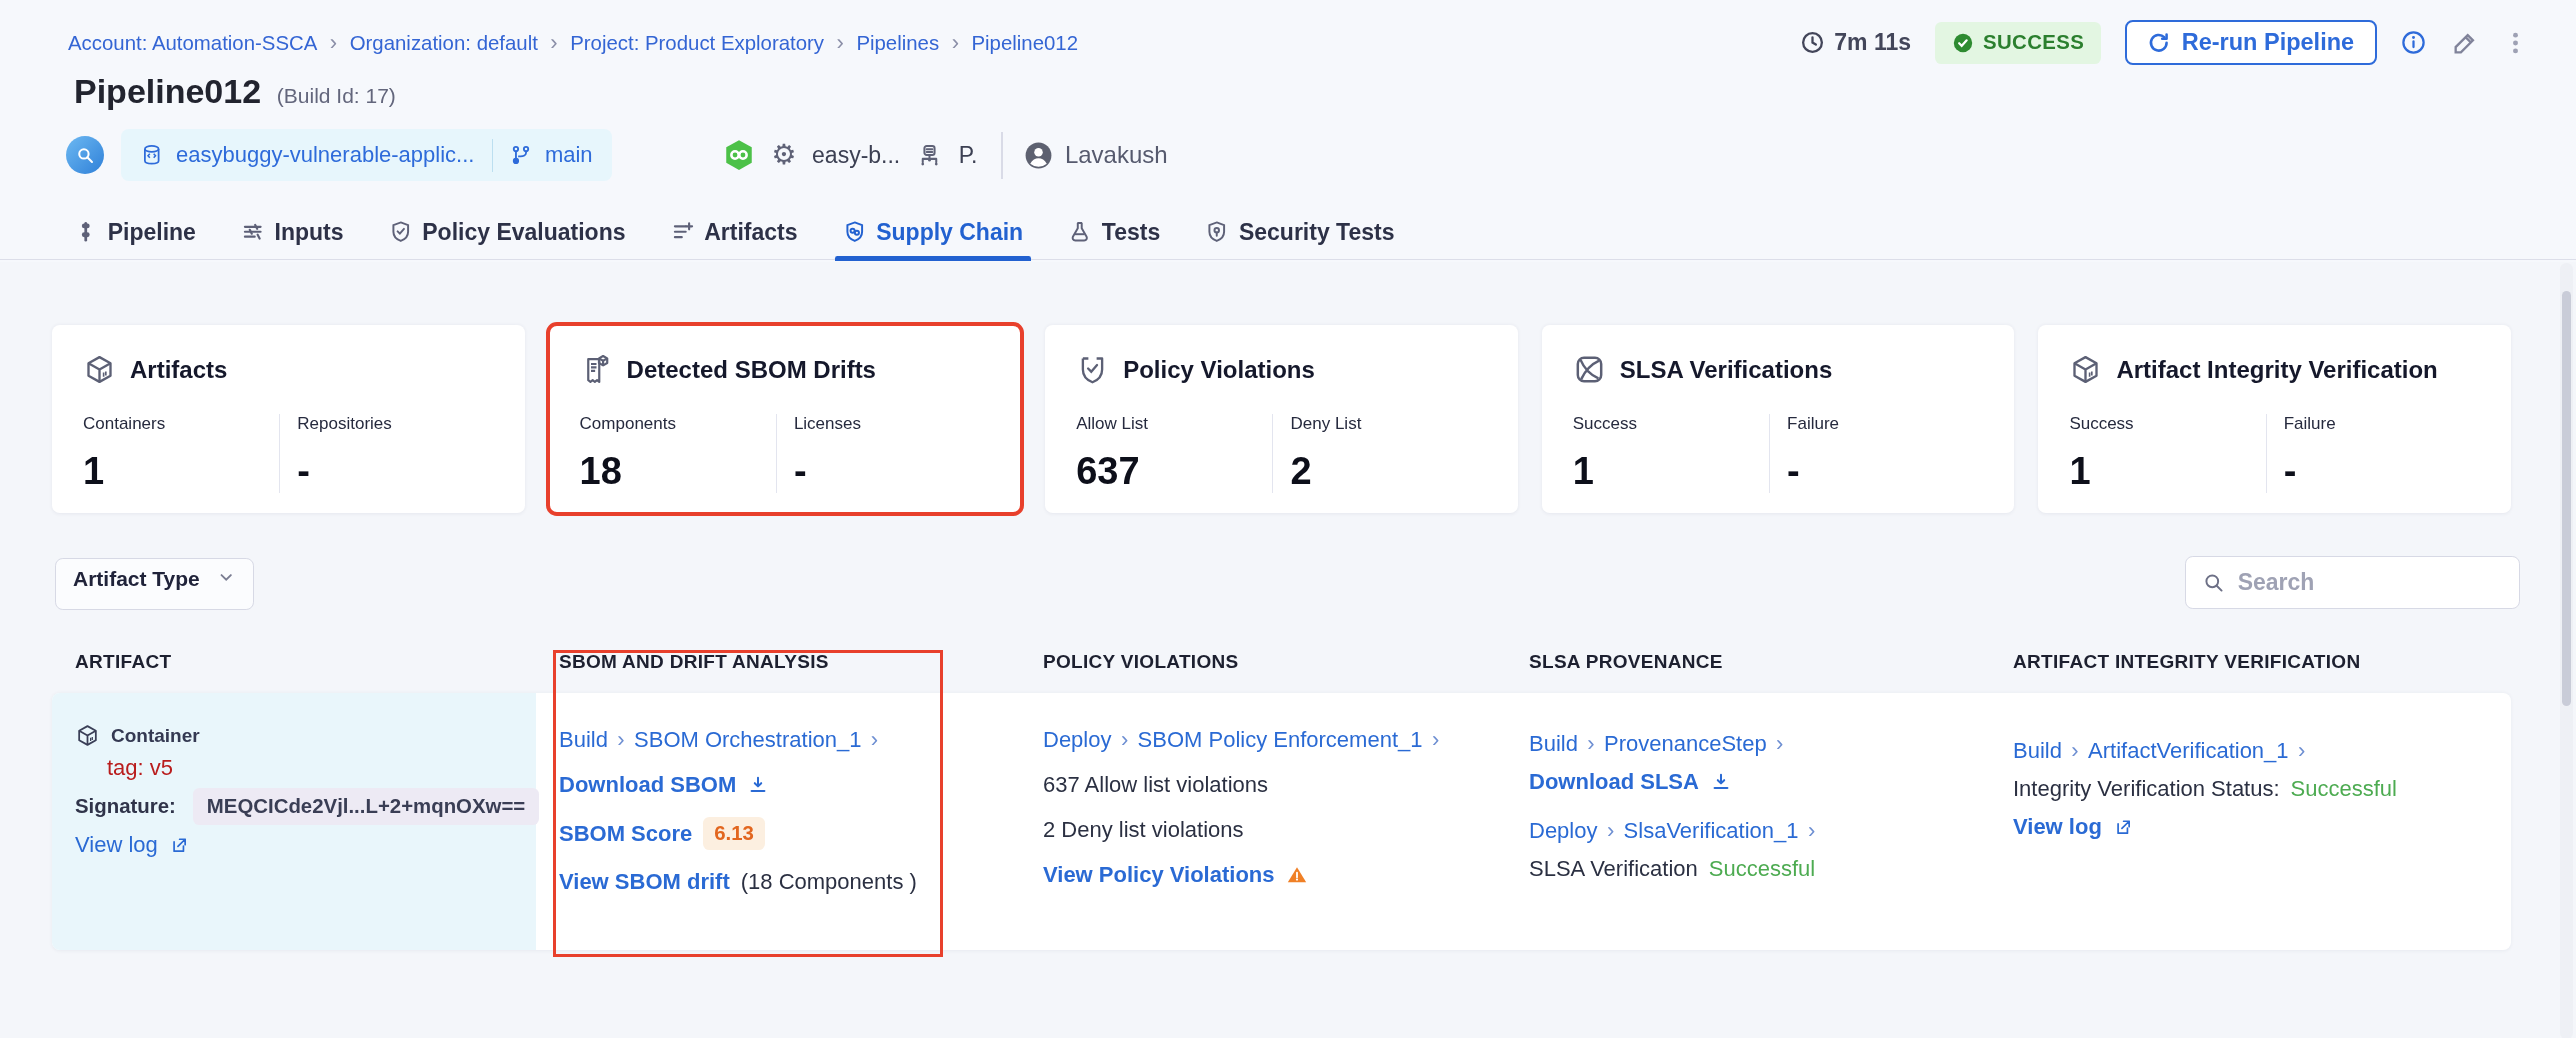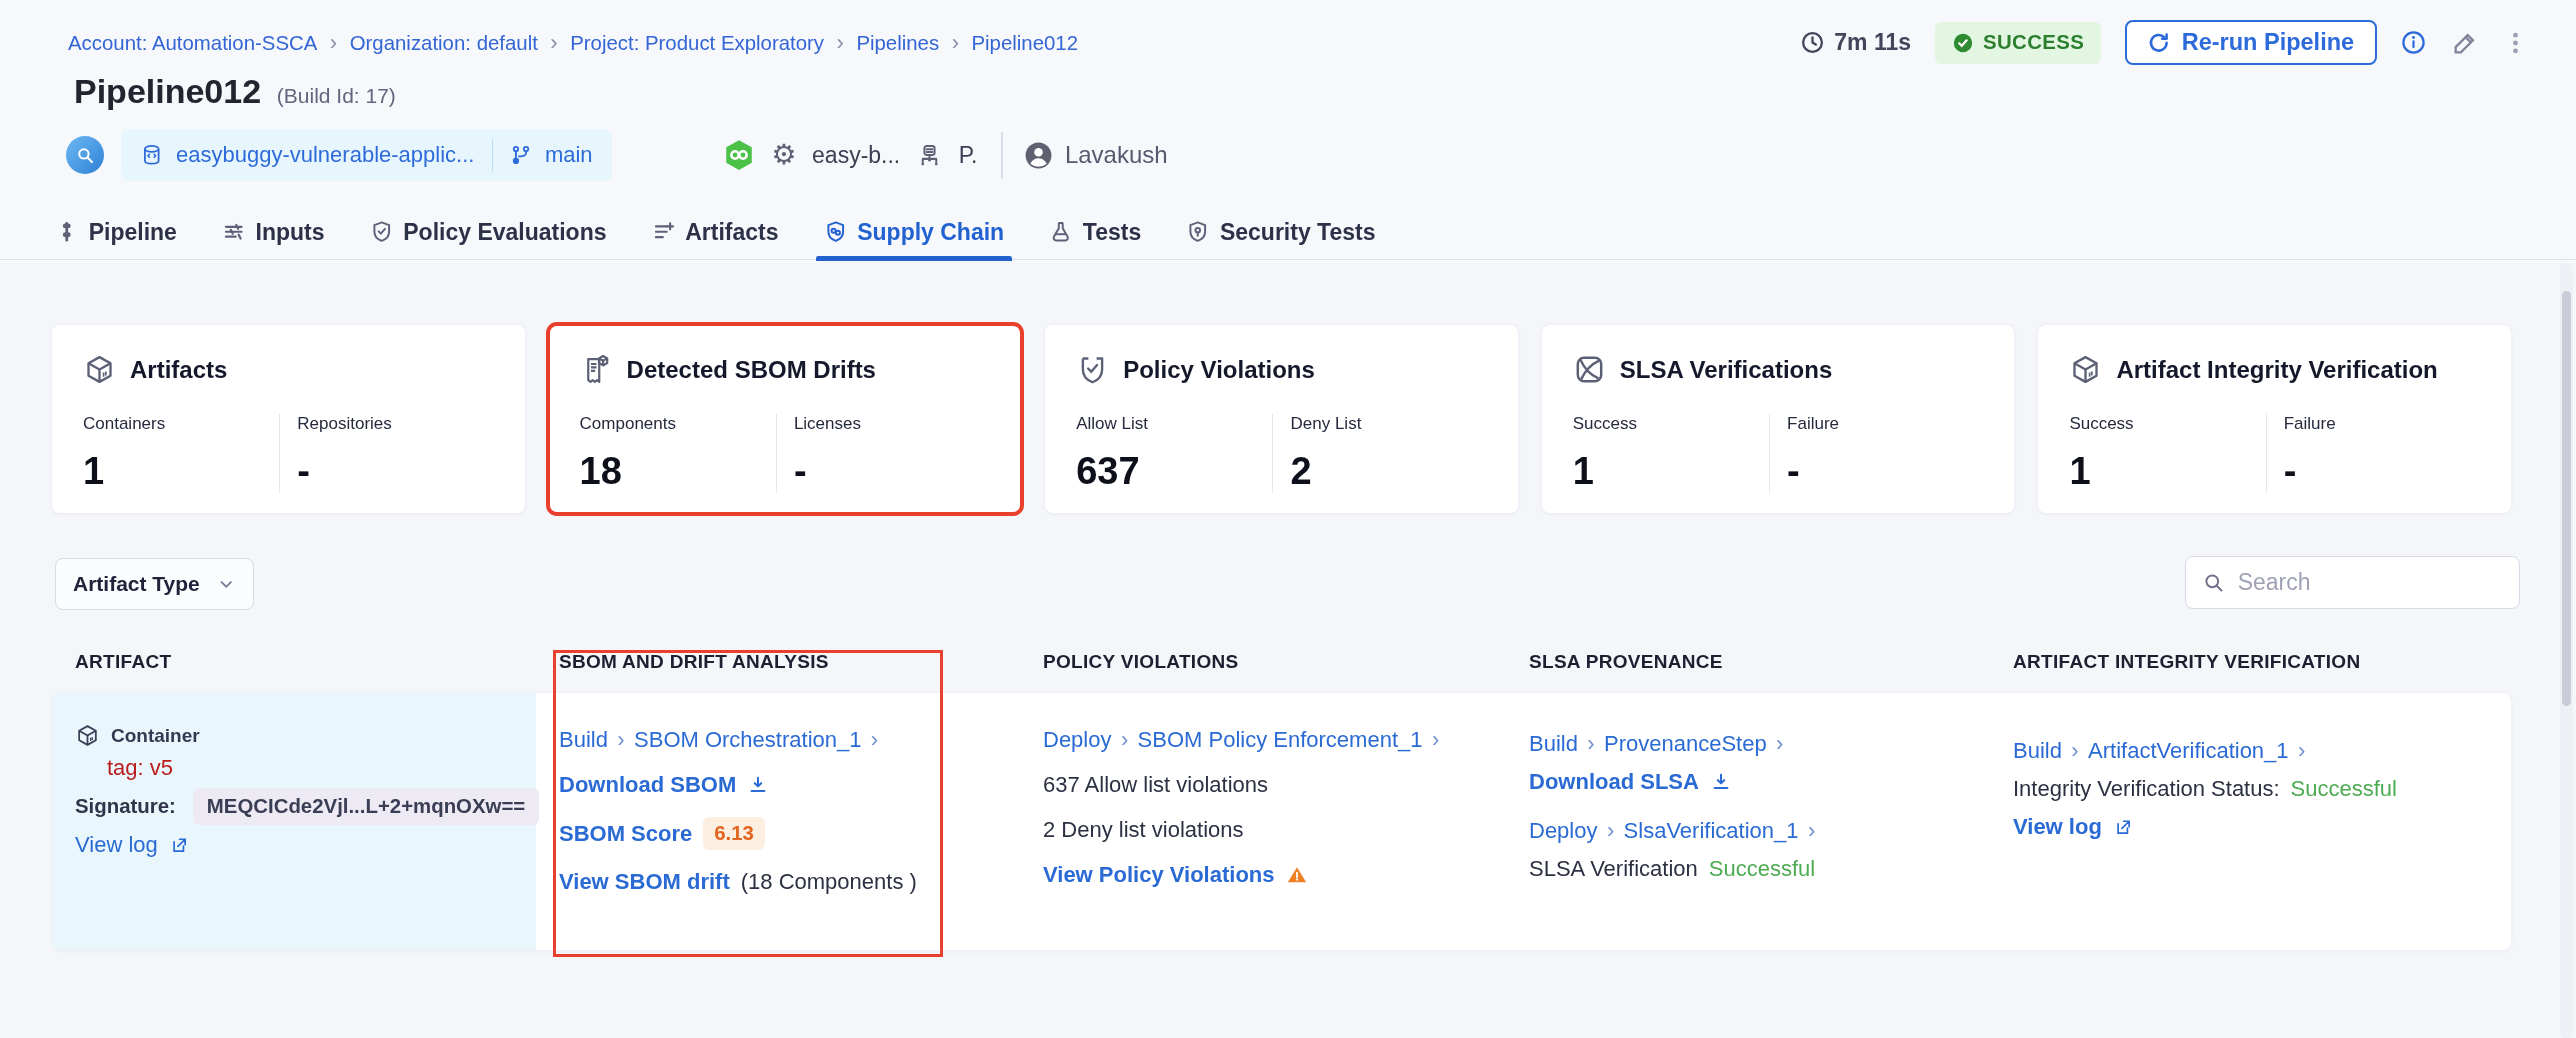--- a/index.html
+++ b/index.html
@@ -35,21 +35,21 @@
   .codebase-circle { width:38px; height:38px; border-radius:50%; background:linear-gradient(135deg,#6db9f2,#2f80d8); display:flex; align-items:center; justify-content:center; margin-right:17px; }
   .repo-pill { background:#e7f6fc; border-radius:7.8px; height:52px; display:flex; align-items:center; gap:12.5px; padding:0 19px; color:#2e6bda; font-size:22px; cursor:pointer; }
   .repo-pill .pill-div { width:1.6px; height:33px; background:#bcdff0; margin:0 4.7px; }
   .meta-group { display:flex; align-items:center; gap:15.7px; margin-left:110px; }
   .meta-text { font-size:23px; color:#3c4053;text-align:right; }
   .gear-glyph { font-family:"DejaVu Sans", sans-serif; font-size:28px; color:#5f6277; line-height:1; }
   .meta-divider { width:1.6px; height:47px; background:#d9dbe7; margin:0 20.4px 0 23.5px; }
   .user-chip { display:flex; align-items:center; gap:11px; color:#565a6e; font-size:24px; }
 
   
-  .tabbar { position:absolute; left:0; top:205px; width:2576px; height:55px; display:flex; align-items:center; gap:45px; padding-left:55px; border-bottom:1.6px solid #dcdee9; }
+  .tabbar { position:absolute; left:0; top:205px; width:2576px; height:55px; display:flex; align-items:center; gap:45px; padding-left:74px; border-bottom:1.6px solid #dcdee9; }
   .tab { display:flex; align-items:center; gap:10.2px; font-size:23px; font-weight:700; color:#2d3147; cursor:pointer; height:100%; position:relative; white-space:nowrap; }
   .tab .tabico { color:#5e6178; }
   .tab.active { color:#2261d0; }
   .tab.active .tabico { color:#2261d0; }
   .tab.active::after { content:""; position:absolute; left:-7.8px; right:-7.8px; bottom:-1.6px; height:4.7px; background:#2261d0; border-radius:2.4px 2.4px 0 0; }
 
   .content-bg { position:absolute; left:0; top:262px; width:2576px; height:777px; background:#f4f6fa; }
 
   
   .cards { position:absolute; left:52px; top:325px; width:2459px; display:flex; gap:24px; }
@@ -57,23 +57,23 @@
   .card.highlighted { outline:4.7px solid #e8402c; outline-offset:-1.6px; }
   .card-head { display:flex; align-items:center; gap:14px; font-size:24px; font-weight:700; color:#15182b; }
   .card-head .cico { color:#5c6075; }
   .card-stats { display:flex; margin-top:28px; }
   .stat { flex:1; }
   .stat + .stat { border-left:1.6px solid #e3e5ef; padding-left:17px; }
   .stat-label { font-size:17px; color:#262a3e; }
   .stat-value { font-size:38px; font-weight:700; color:#0d0f1a; margin-top:15.7px; }
 
   
-  .artifact-type { position:absolute; left:55px; top:558px; width:199px; height:52px; background:#fbfcfe; border:1.6px solid #d7d9e5; border-radius:7.8px; display:flex; align-items:center; justify-content:space-between; padding:0 17px; font-size:21px; font-weight:700; color:#20233a; cursor:pointer; }
+  .artifact-type { position:absolute; left:55px; top:558px; width:199px; height:52px; background:#fbfcfe; border:1.6px solid #d7d9e5; border-radius:7.8px; display:flex; justify-content:space-between; padding:8px 17px; font-size:21px; font-weight:700; color:#20233a; cursor:pointer; }
   .search-box { position:absolute; left:2185px; top:556px; width:335px; height:53px; background:#fff; border:1.6px solid #d7d9e5; border-radius:7.8px; display:flex; align-items:center; gap:12.5px; padding:0 15.7px; }
-  .search-box input { border:none; outline:none; background:transparent; font-size:23px; font-family:"Liberation Sans",sans-serif; color:#3a3d52; width:251px; }
+  .search-box input { border:none; outline:none; background:transparent; font-size:23px; font-family:"Liberation Sans",sans-serif; color:#3a3d52; width:251px;font-weight:bold; }
   .search-box input::placeholder { color:#9fa2b4; }
 
   
   .table { position:absolute; left:52px; top:651px; width:2459px; }
   .thead, .trow { display:grid; grid-template-columns:484px 484px 486px 484px 1fr; }
   .th { padding-left:23px; font-size:19px; font-weight:700; color:#1d2030; letter-spacing:0.3px; }
   .trow { margin-top:20.4px; background:#fff; border-radius:7.8px; height:257px; box-shadow:0 0.8px 3.9px rgba(40,45,80,.06); overflow:hidden; }
   .cell { padding:34px 23.5px 0 23px; display:flex; flex-direction:column; gap:19px; font-size:22px; }
   .cell.artifact { background:#e9f6fb; padding-top:30px; gap:7px; }
   .cell.tight { gap:11.8px; padding-top:38px; }

